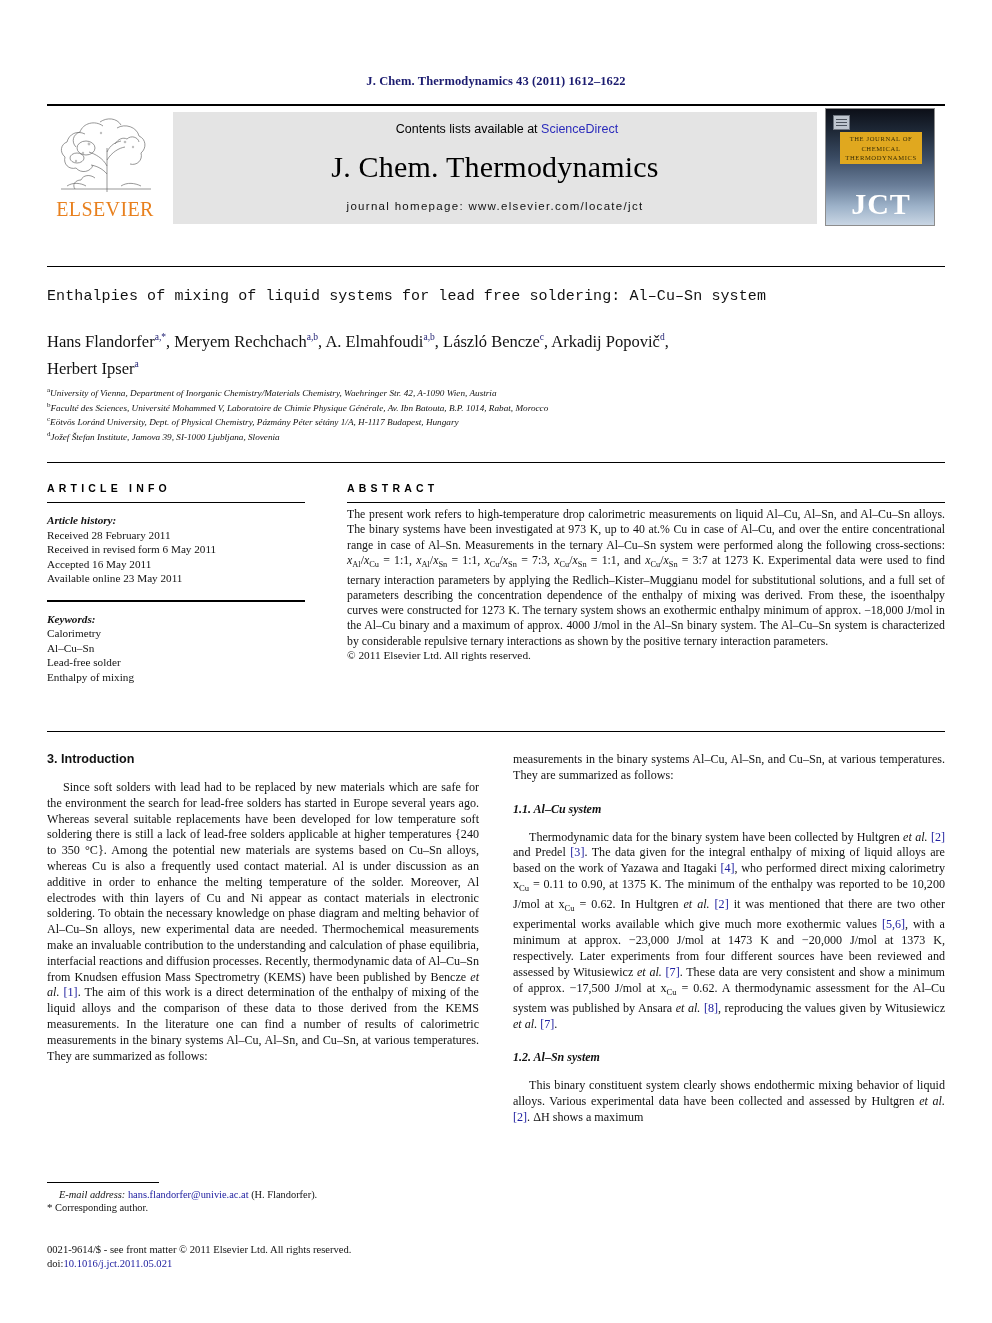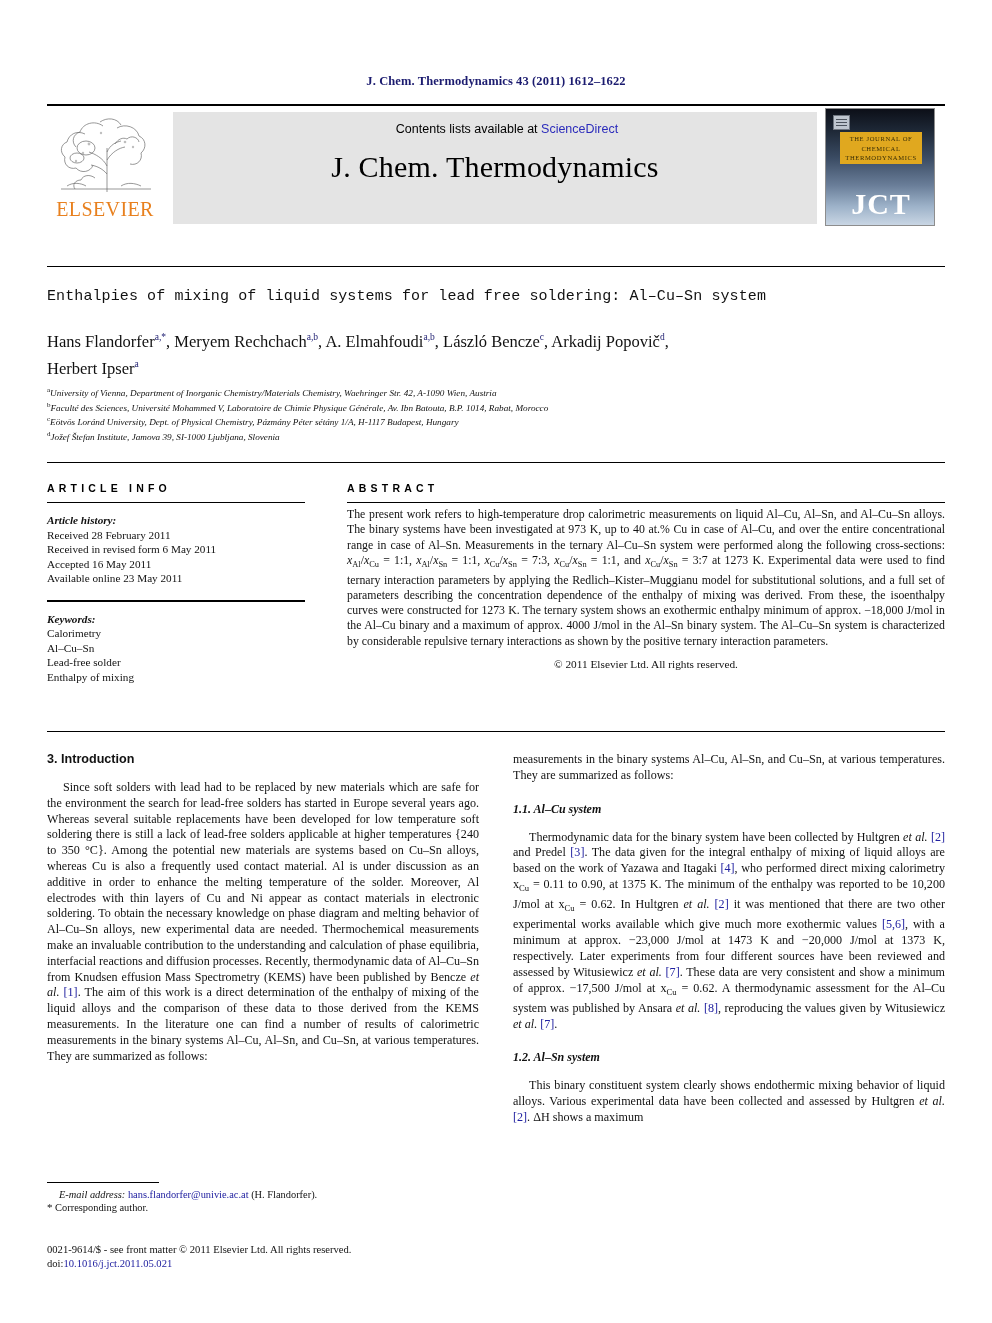--- a/index.html
+++ b/index.html
@@ -289,22 +289,21 @@
     margin-top: 4px;
     font-family: "Liberation Serif", serif;
     font-size: 11.8px;
     line-height: 15.3px;
     text-align: justify;
     color: #111;
   }
   .abstract-body i { font-style: italic; }
   .abstract-body sub { font-size: 8.4px; }
   .copyline {
-    margin-top: 9px;
-    text-align: center;
+    text-align: left;
     font-family: "Liberation Serif", serif;
     font-size: 11.3px;
     color: #111;
   }
 
   
   .col-left {
     position: absolute;
     left: 47px;
     top: 752px;
@@ -419,20 +418,21 @@
         </svg>
       </div>
       <div class="elsevier-word">ELSEVIER</div>
     </div>
 
     <div class="banner">
       <div class="banner-contents">
         <span>Contents lists available at </span><span class="sd">ScienceDirect</span>
       </div>
       <div class="banner-journal">J. Chem. Thermodynamics</div>
+      <div class="banner-home">journal homepage: www.elsevier.com/locate/jct</div>
     </div>
 
     <div class="jct-cover">
       <div class="jct-stamp"></div>
       <div class="jct-titlebox">THE JOURNAL OF CHEMICAL THERMODYNAMICS</div>
       <div class="jct-mark">JCT</div>
     </div>
   </div>
 
   <div class="title-rule"></div>

